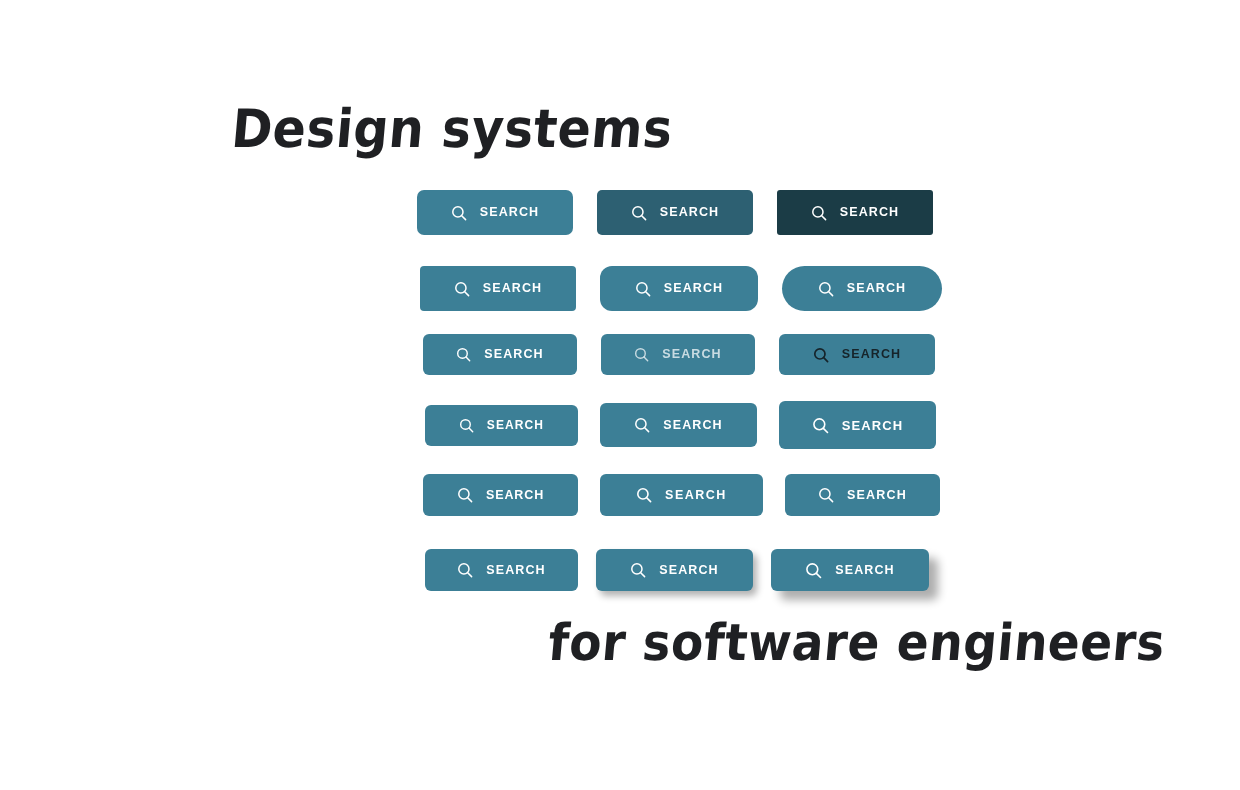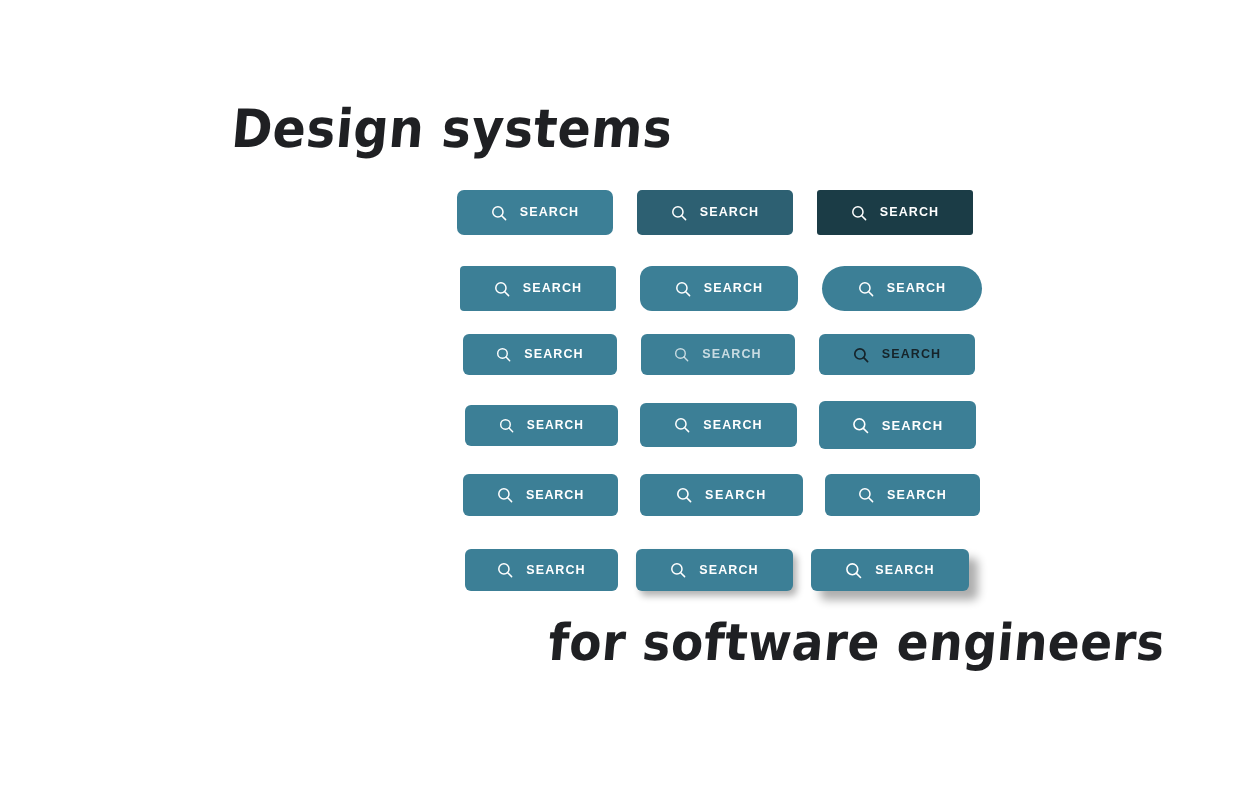--- a/index.html
+++ b/index.html
@@ -47,21 +47,20 @@
     transform-origin: left bottom;
   }
 
   
   .grid {
     position: absolute;
     left: 0;
     top: 0;
     width: 1055px;
     height: 790px;
-    margin-left: 40px;
   }
   .row {
     position: absolute;
     display: flex;
     align-items: center;
   }
 
   .btn {
     display: inline-flex;
     align-items: center;

